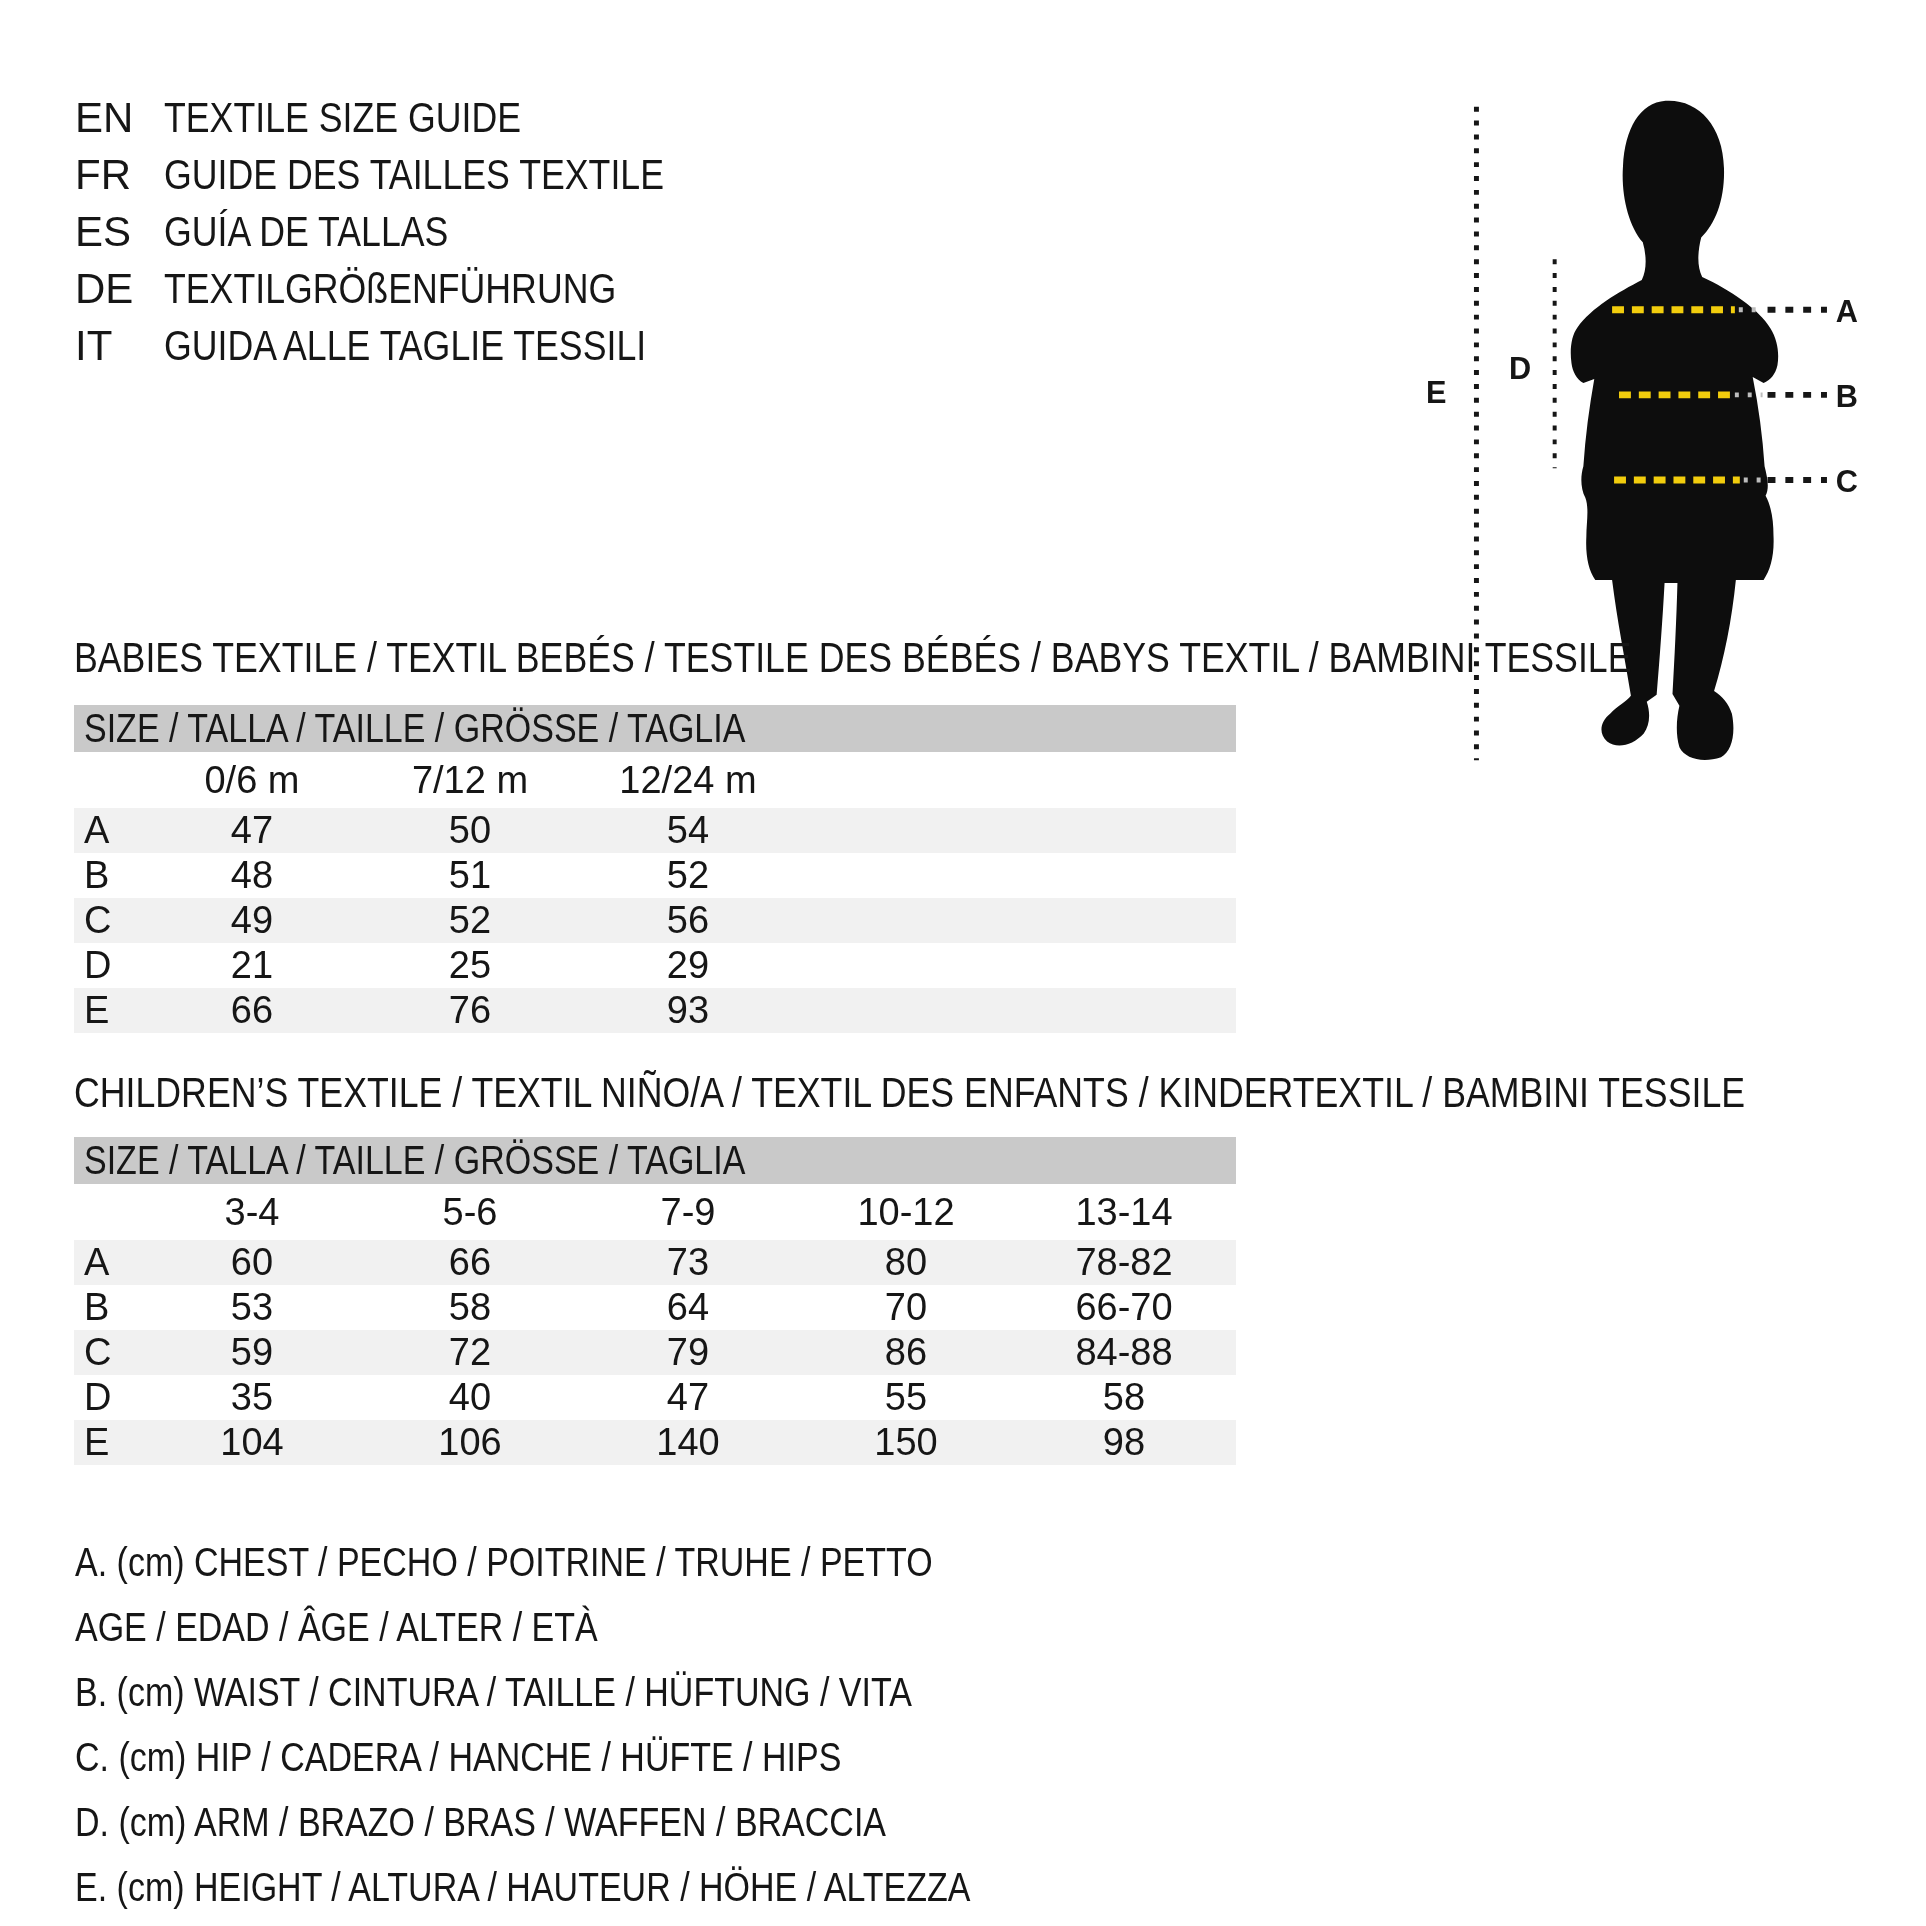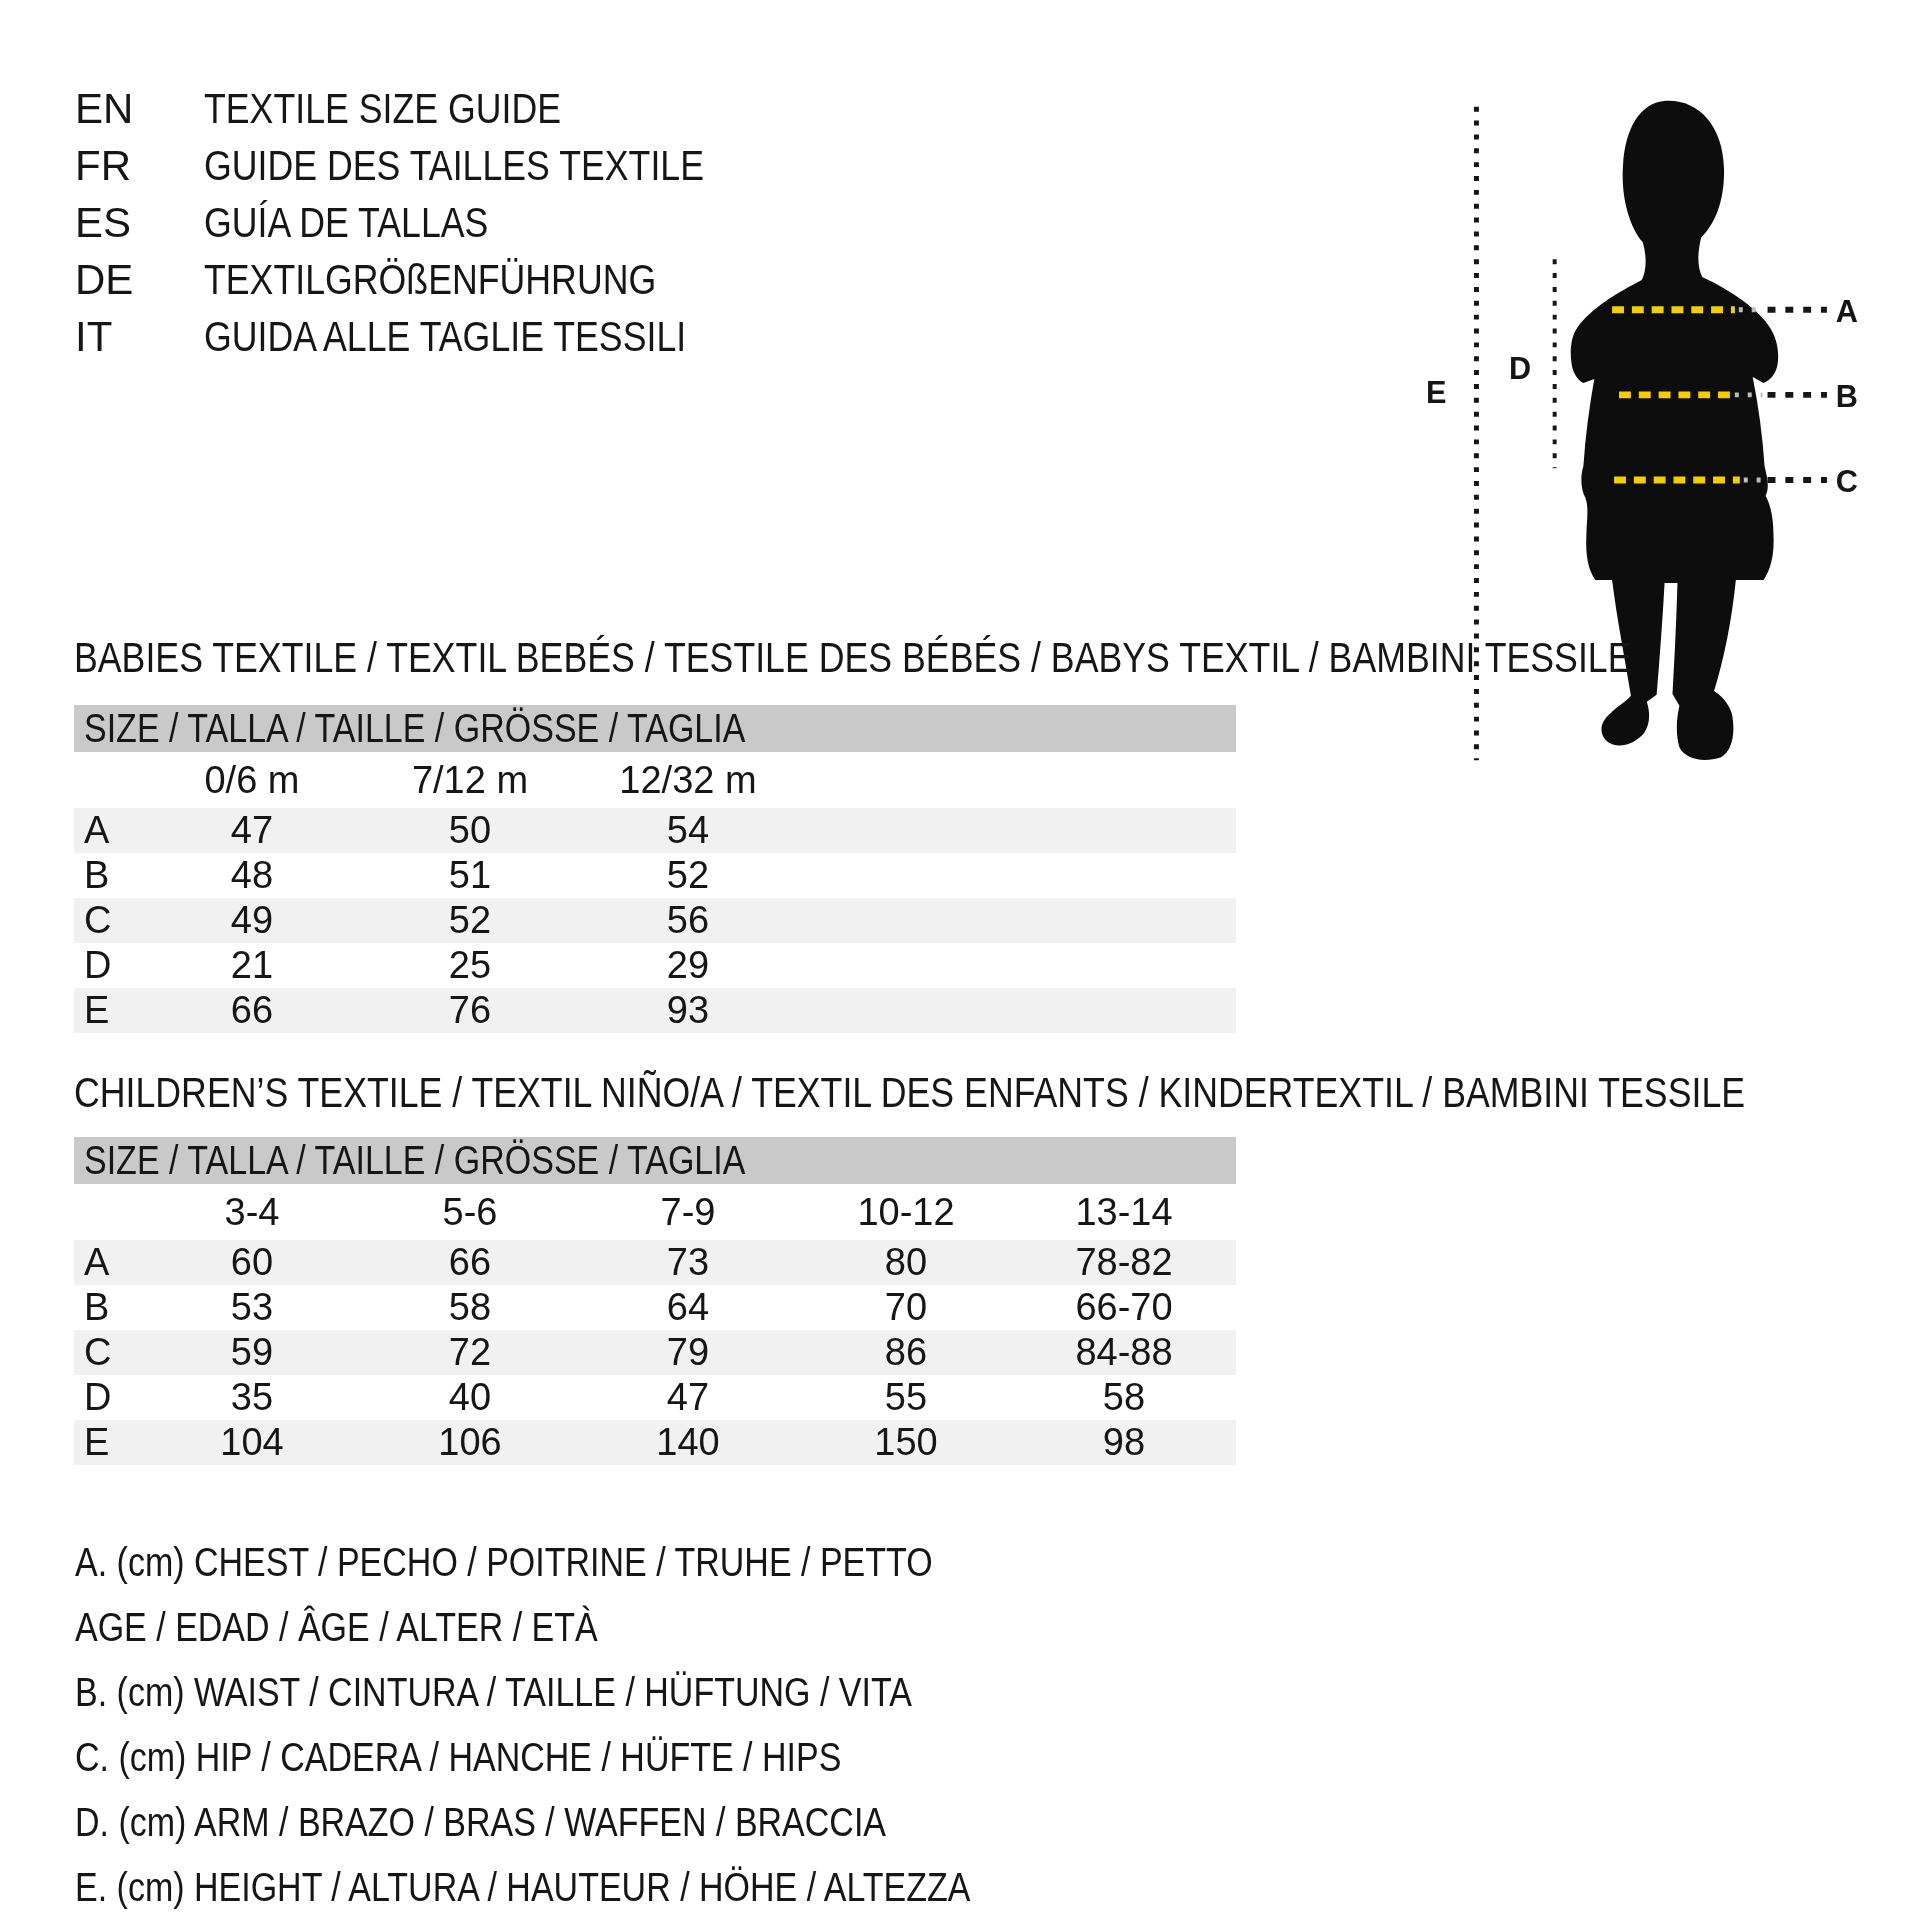--- a/index.html
+++ b/index.html
@@ -3,21 +3,21 @@
 <meta charset="utf-8">
 <style>
   html,body{margin:0;padding:0;background:#fff;}
   .canvas{
     position:relative;width:1927px;height:1927px;background:#ffffff;
     font-family:"Liberation Sans",sans-serif;color:#161616;overflow:hidden;
   }
   .cond{display:inline-block;transform:scaleX(0.85);transform-origin:0 50%;white-space:nowrap;}
   
   .lang-block{position:absolute;left:75px;top:85px;}
-  .lang-row{display:flex;height:57px;align-items:flex-start;font-size:42px;gap:40px;}
+  .lang-row{display:flex;height:57px;align-items:flex-end;font-size:42px;}
   .lang-code{width:89px;flex:0 0 89px;}
   
   .section-title{position:absolute;left:74px;font-size:42px;line-height:48px;margin:0;font-weight:400;}
   
   .size-table{position:absolute;left:74px;width:1162px;}
   .size-bar{height:47px;background:#c9c9c9;display:flex;align-items:center;padding-left:10px;box-sizing:border-box;font-size:40px;}
   .trow{display:grid;grid-template-columns:69px 218px 218px 218px 218px 218px;align-items:center;font-size:38px;}
   .trow.head{height:56px;}
   .trow.data{height:45px;}
   .trow .cell{text-align:center;}
@@ -130,21 +130,21 @@
   </h2>
 
   <div class="size-table" style="top:705px;">
     <div class="size-bar">
       <span class="cond">SIZE / TALLA / TAILLE / GRÖSSE / TAGLIA</span>
     </div>
     <div class="trow head">
       <span class="cell rlabel"></span>
       <span class="cell">0/6 m</span>
       <span class="cell">7/12 m</span>
-      <span class="cell">12/32 m</span>
+      <span class="cell">12/24 m</span>
       <span class="cell"></span>
       <span class="cell"></span>
     </div>
     <div class="trow data alt">
       <span class="cell rlabel">A</span>
       <span class="cell">47</span>
       <span class="cell">50</span>
       <span class="cell">54</span>
       <span class="cell"></span>
       <span class="cell"></span>

